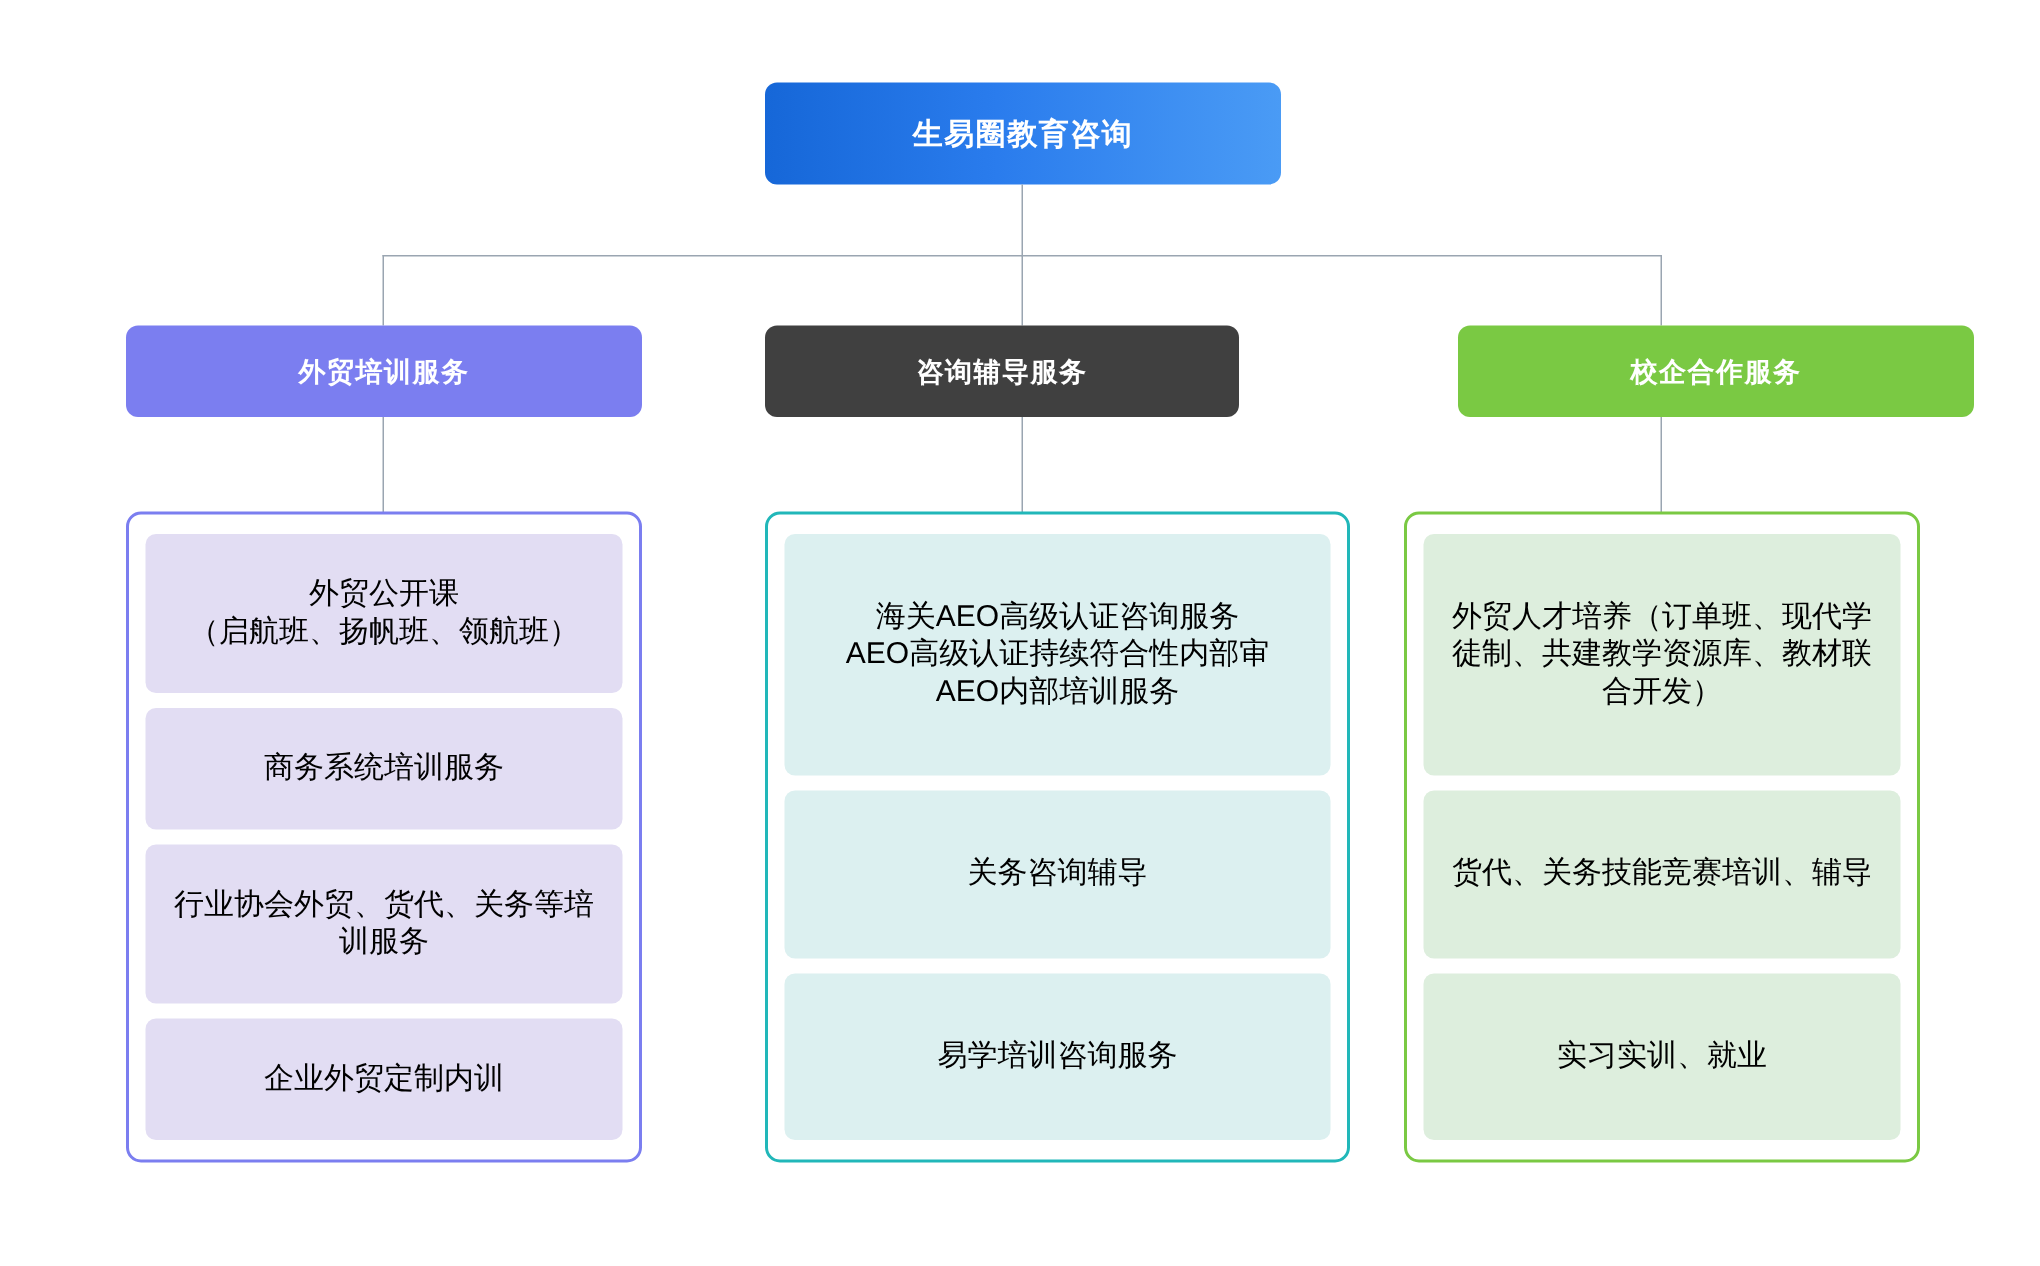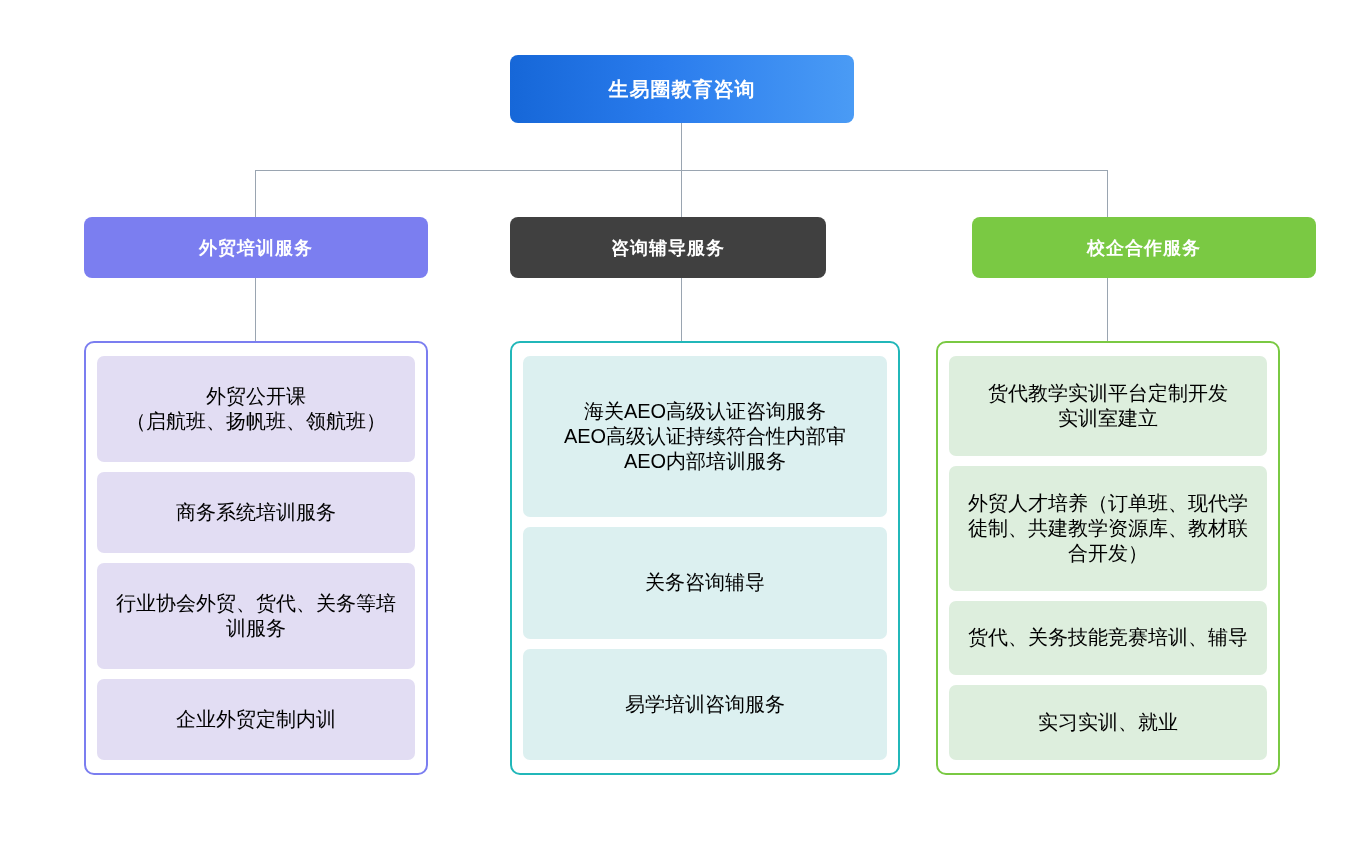--- a/index.html
+++ b/index.html
@@ -150,21 +150,19 @@
 AEO高级认证持续符合性内部审
 AEO内部培训服务</div>
       <div class="leaf">关务咨询辅导</div>
       <div class="leaf">易学培训咨询服务</div>
     </div>
   </div>
 
   <div class="col-3">
     <div class="branch-header">校企合作服务</div>
     <div class="branch-panel">
-      <div class="leaf">货代教学实训平台定制开发
-实训室建立</div>
       <div class="leaf">外贸人才培养（订单班、现代学徒制、共建教学资源库、教材联合开发）</div>
       <div class="leaf">货代、关务技能竞赛培训、辅导</div>
       <div class="leaf">实习实训、就业</div>
     </div>
   </div>
 
 </div>
 
 </body></html>

